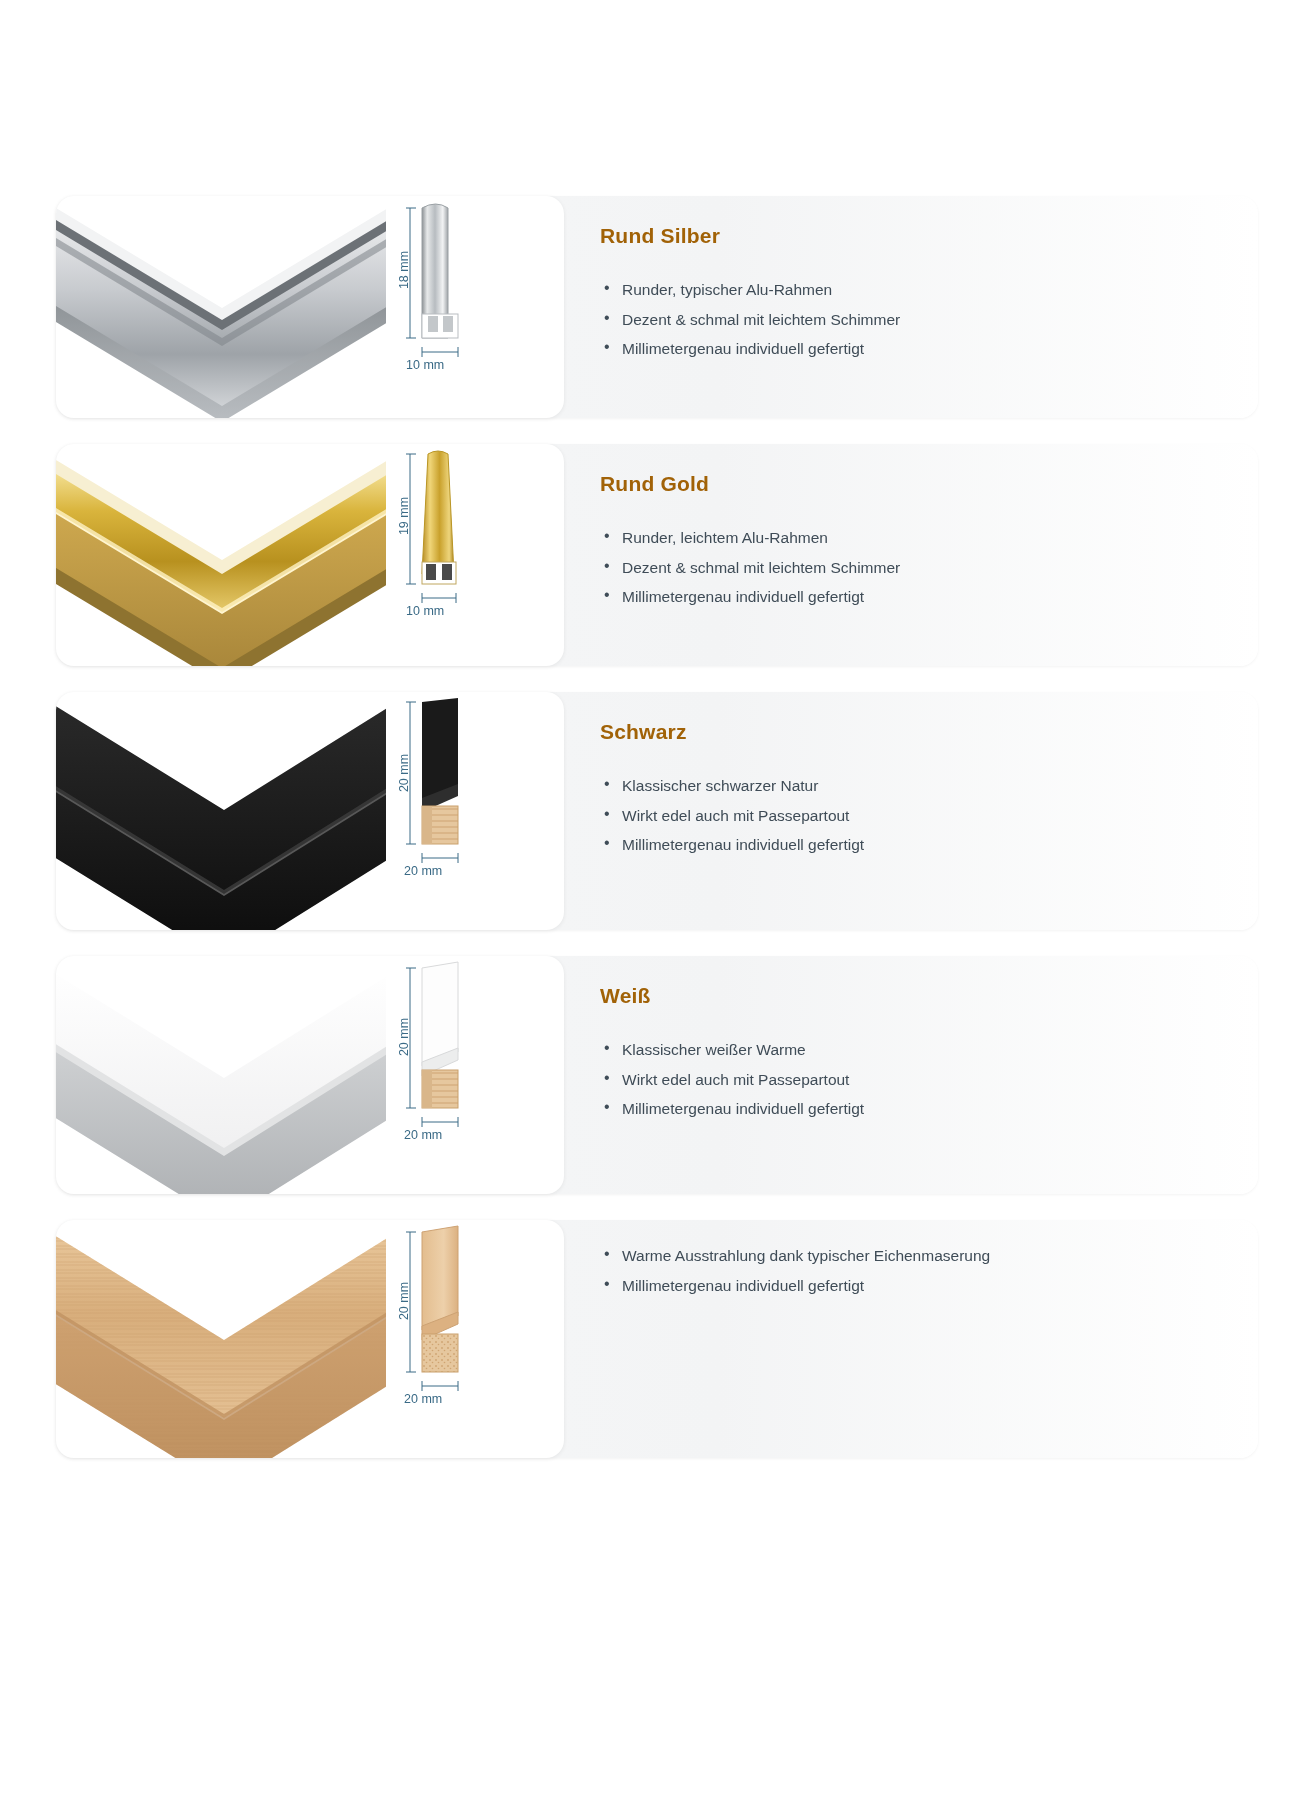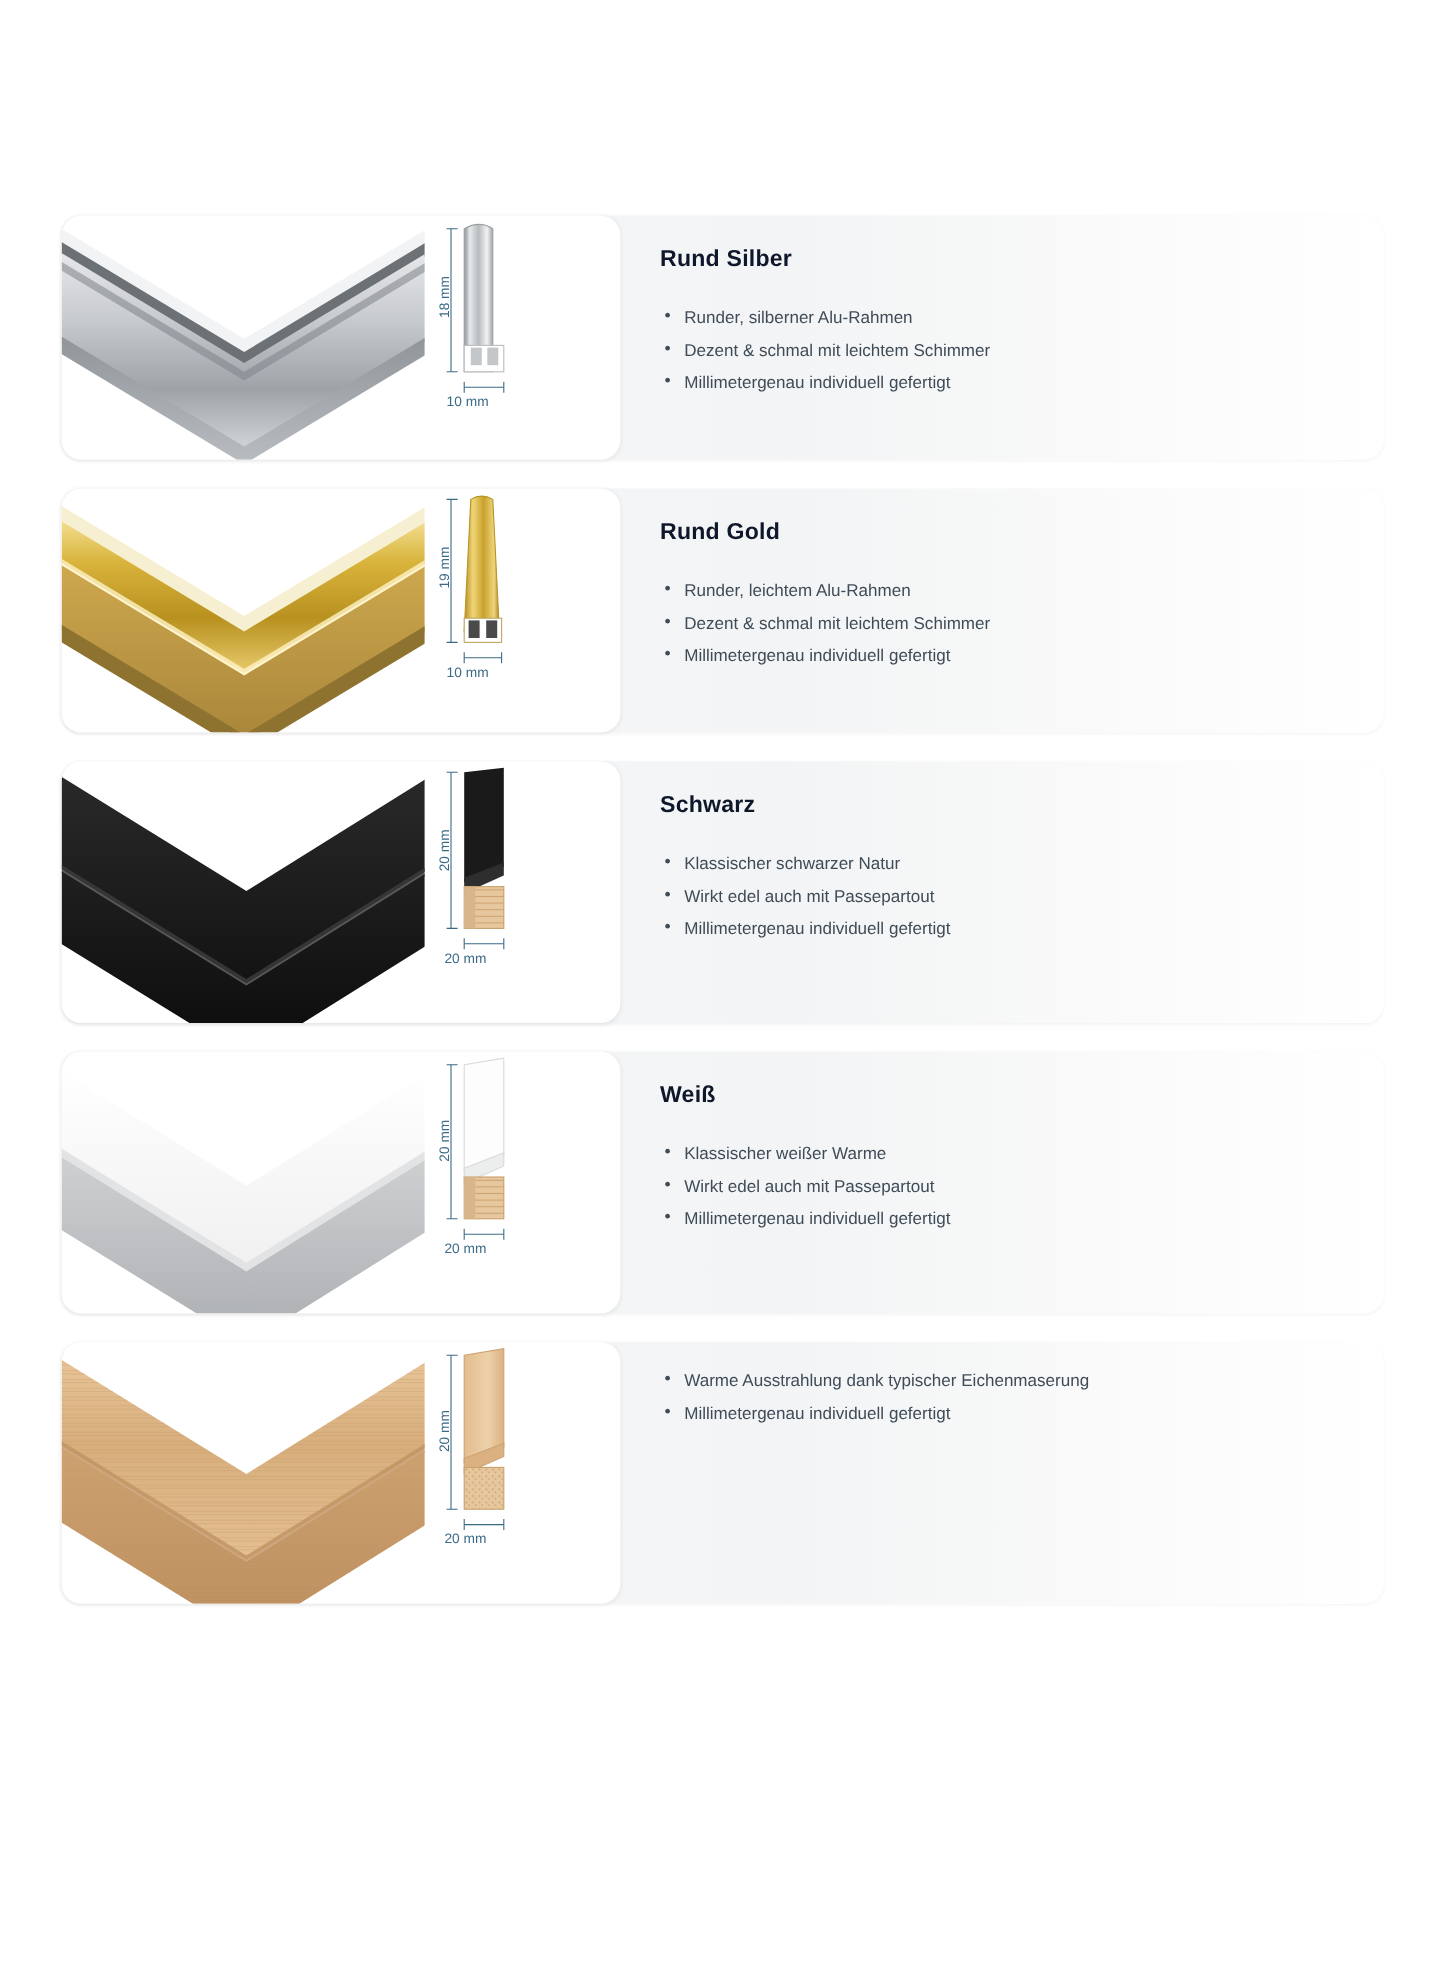--- a/index.html
+++ b/index.html
@@ -70,21 +70,21 @@
     position: relative;
     flex: 1 1 auto;
     z-index: 2;
     padding: 28px 40px 28px 36px;
     display: flex;
     flex-direction: column;
   }
   .card-title {
     font-size: 21px;
     font-weight: bold;
-    color: #0f172a;
+    color: #a16207;
     letter-spacing: .2px;
     margin: 0 0 34px 0;
   }
   .bullets {
     list-style: none;
     margin: 0;
     padding: 0;
   }
   .bullets li {
     position: relative;
@@ -195,21 +195,21 @@
             <line x1="72" y1="151" x2="72" y2="161" stroke="#3a6a86" stroke-width="1"></line>
           </svg>
           <div class="dim-label dim-v" style="left:-12px; top:67px; width:60px; text-align:center;">18 mm</div>
           <div class="dim-label" style="left:20px; top:162px;">10 mm</div>
         </div>
       </div>
 
       <div class="card-right">
         <h2 class="card-title">Rund Silber</h2>
         <ul class="bullets">
-          <li>Runder, silberner Alu-Rahmen</li>
+          <li>Runder, typischer Alu-Rahmen</li>
           <li>Dezent &amp; schmal mit leichtem Schimmer</li>
           <li>Millimetergenau individuell gefertigt</li>
         </ul>
       </div>
     </div>
 
     <div class="card h-gold">
       <div class="card-bg"></div>
 
       <div class="card-left">

